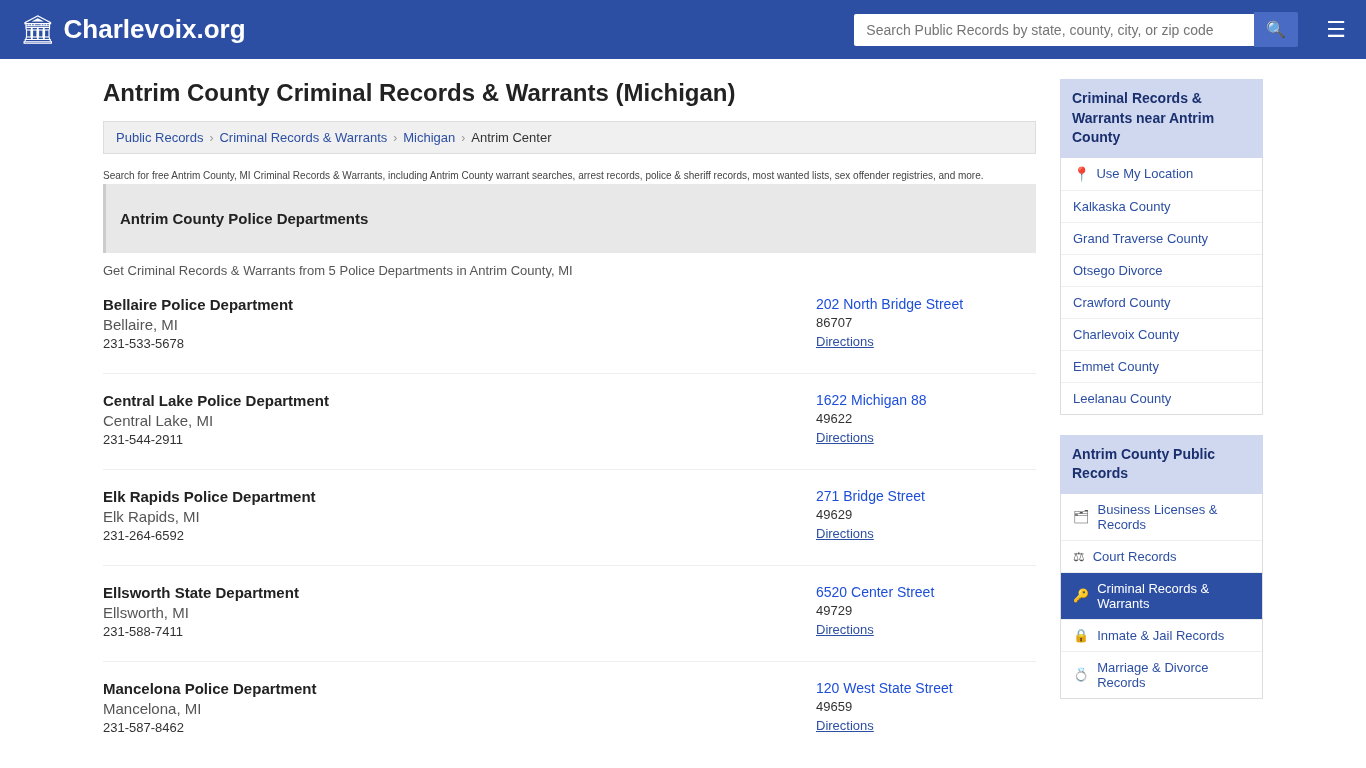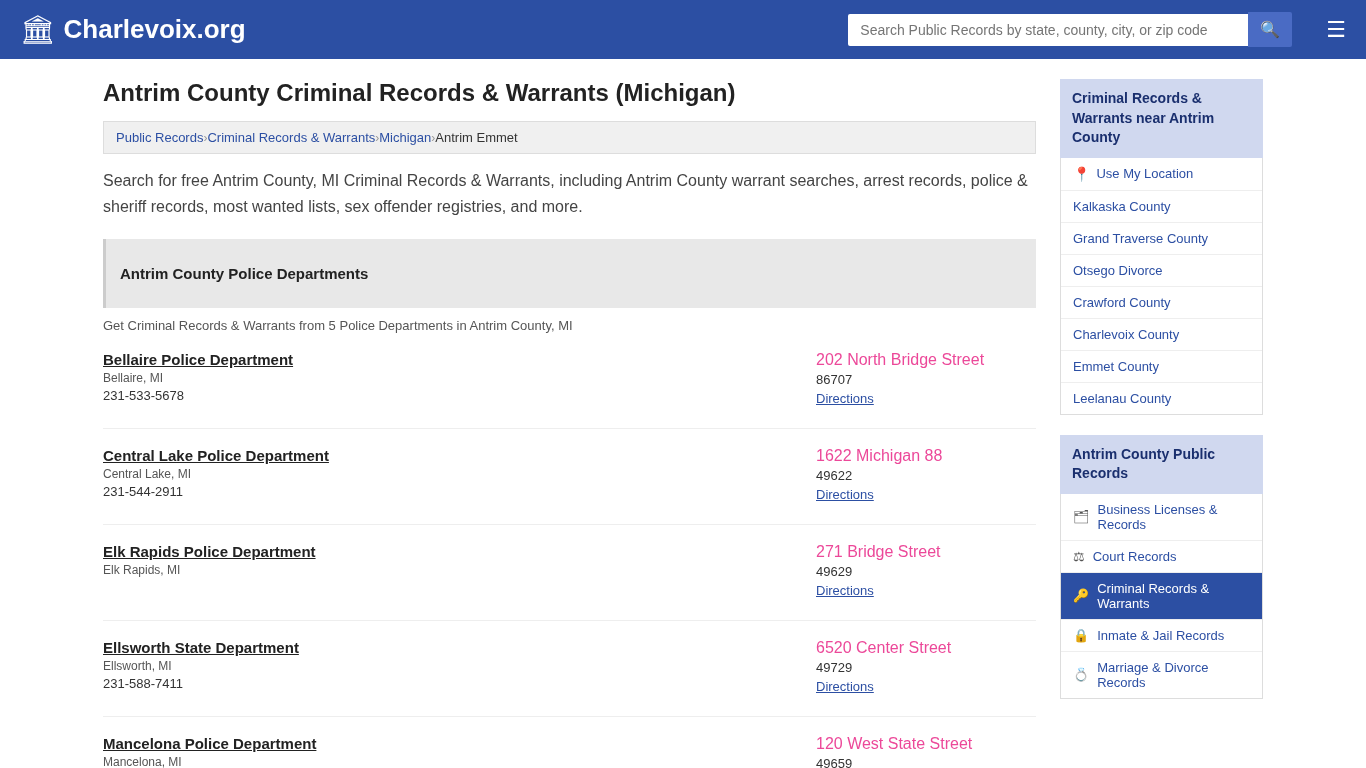--- a/index.html
+++ b/index.html
@@ -25,21 +25,21 @@
       color: white;
     }
     .logo-text {
       font-size: 26px;
       font-weight: bold;
       color: white;
     }
     .header-right {
       display: flex;
       align-items: center;
-      gap: 26px;
+      gap: 20px;
     }
     .search-bar {
       display: flex;
       align-items: center;
     }
     .search-input {
       width: 400px;
       padding: 8px 12px;
       border: none;
       font-size: 14px;
@@ -86,32 +86,32 @@
       margin-bottom: 14px;
     }
     .breadcrumb {
       background: #f0f0f0;
       border: 1px solid #ddd;
       padding: 8px 12px;
       font-size: 13px;
       margin-bottom: 14px;
       display: flex;
       align-items: center;
+      gap: 6px;
       flex-wrap: wrap;
     }
     .breadcrumb a {
       color: #2c4fa3;
       text-decoration: none;
     }
     .breadcrumb-sep { color: #999; font-size: 12px; }
     .description {
-      font-size: 16px;
+      font-size: 10px;
       color: #444;
       line-height: 1.6;
-      margin-bottom: 20px;
     }
 
     .section-header {
       background: #e8e8e8;
       padding: 26px 14px;
       font-size: 15px;
       font-weight: bold;
       color: #222;
       margin-bottom: 10px;
       border-left: 3px solid #ccc;
@@ -131,34 +131,33 @@
     .dept-left { flex: 1; }
     .dept-right {
       min-width: 220px;
       text-align: left;
     }
     .dept-name {
       font-size: 15px;
       font-weight: bold;
       color: #222;
       margin-bottom: 3px;
-      text-decoration: underline;
     }
     .dept-city {
-      font-size: 12px;
+      font-size: 15px;
       color: #555;
       margin-bottom: 3px;
     }
     .dept-phone {
       font-size: 13px;
       color: #333;
     }
     .dept-address {
-      font-size: 16px;
-      color: #ec4899;
+      font-size: 14px;
+      color: #1d4ed8;
       margin-bottom: 3px;
     }
     .dept-zip {
       font-size: 13px;
       color: #333;
       margin-bottom: 3px;
     }
     .directions-link {
       color: #2c4fa3;
       text-decoration: underline;
@@ -278,21 +277,21 @@
 
     <h1 class="page-title">Antrim County Criminal Records &amp; Warrants (Michigan)</h1>
 
     <div class="breadcrumb">
       <a href="#">Public Records</a>
       <span class="breadcrumb-sep">›</span>
       <a href="#">Criminal Records &amp; Warrants</a>
       <span class="breadcrumb-sep">›</span>
       <a href="#">Michigan</a>
       <span class="breadcrumb-sep">›</span>
-      <span>Antrim Emmet</span>
+      <span>Antrim Center</span>
     </div>
 
     <p class="description">Search for free Antrim County, MI Criminal Records &amp; Warrants, including Antrim County warrant searches, arrest records, police &amp; sheriff records, most wanted lists, sex offender registries, and more.</p>
 
     <div class="section-header">Antrim County Police Departments</div>
     <p class="section-subtext">Get Criminal Records &amp; Warrants from 5 Police Departments in Antrim County, MI</p>
 
     <div id="departments-container">
         <div class="department-entry">
       <div class="dept-left">
@@ -317,20 +316,21 @@
         <div class="dept-address">1622 Michigan 88</div>
         <div class="dept-zip">49622</div>
         <a href="#" class="directions-link">Directions</a>
       </div>
     </div>
         <hr class="dept-divider">
         <div class="department-entry">
       <div class="dept-left">
         <div class="dept-name">Elk Rapids Police Department</div>
         <div class="dept-city">Elk Rapids, MI</div>
+        <div class="dept-phone">231-264-6592</div>
       </div>
       <div class="dept-right">
         <div class="dept-address">271 Bridge Street</div>
         <div class="dept-zip">49629</div>
         <a href="#" class="directions-link">Directions</a>
       </div>
     </div>
         <hr class="dept-divider">
         <div class="department-entry">
       <div class="dept-left">

